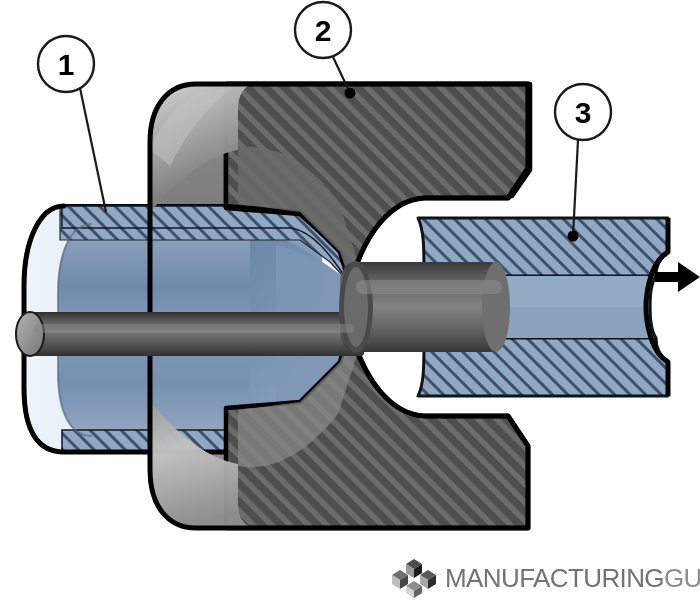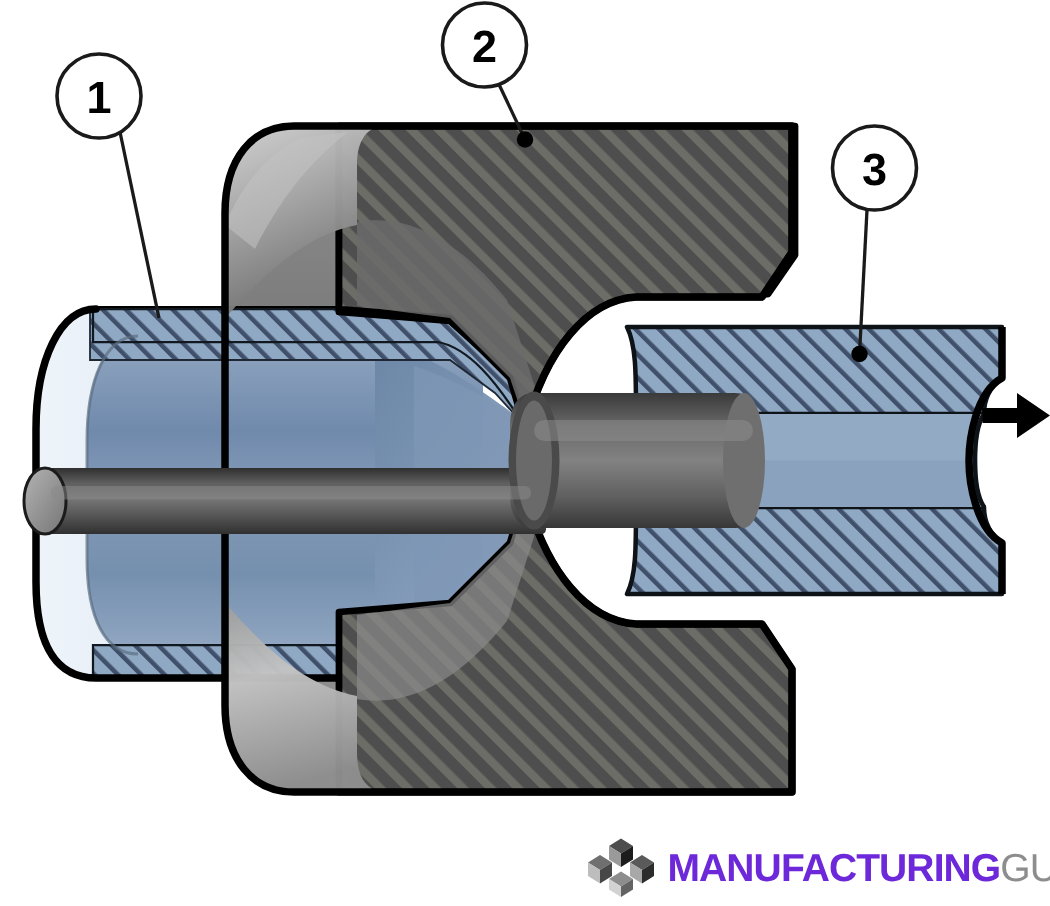--- a/index.html
+++ b/index.html
@@ -45,22 +45,22 @@
     flex: 0 0 auto;
   }
   #logo-text {
     font-family: "Liberation Sans", sans-serif;
     font-size: 26px;
     letter-spacing: -0.6px;
     line-height: 1;
     white-space: nowrap;
   }
   #logo-text .bold {
-    font-weight: bold;
-    color: #6d28d9;
+    font-weight: normal;
+    color: #737373;
   }
   #logo-text .light {
     font-weight: normal;
     color: #8d8d8d;
   }
 </style>
 </head>
 <body>
 
 <div id="stage">

